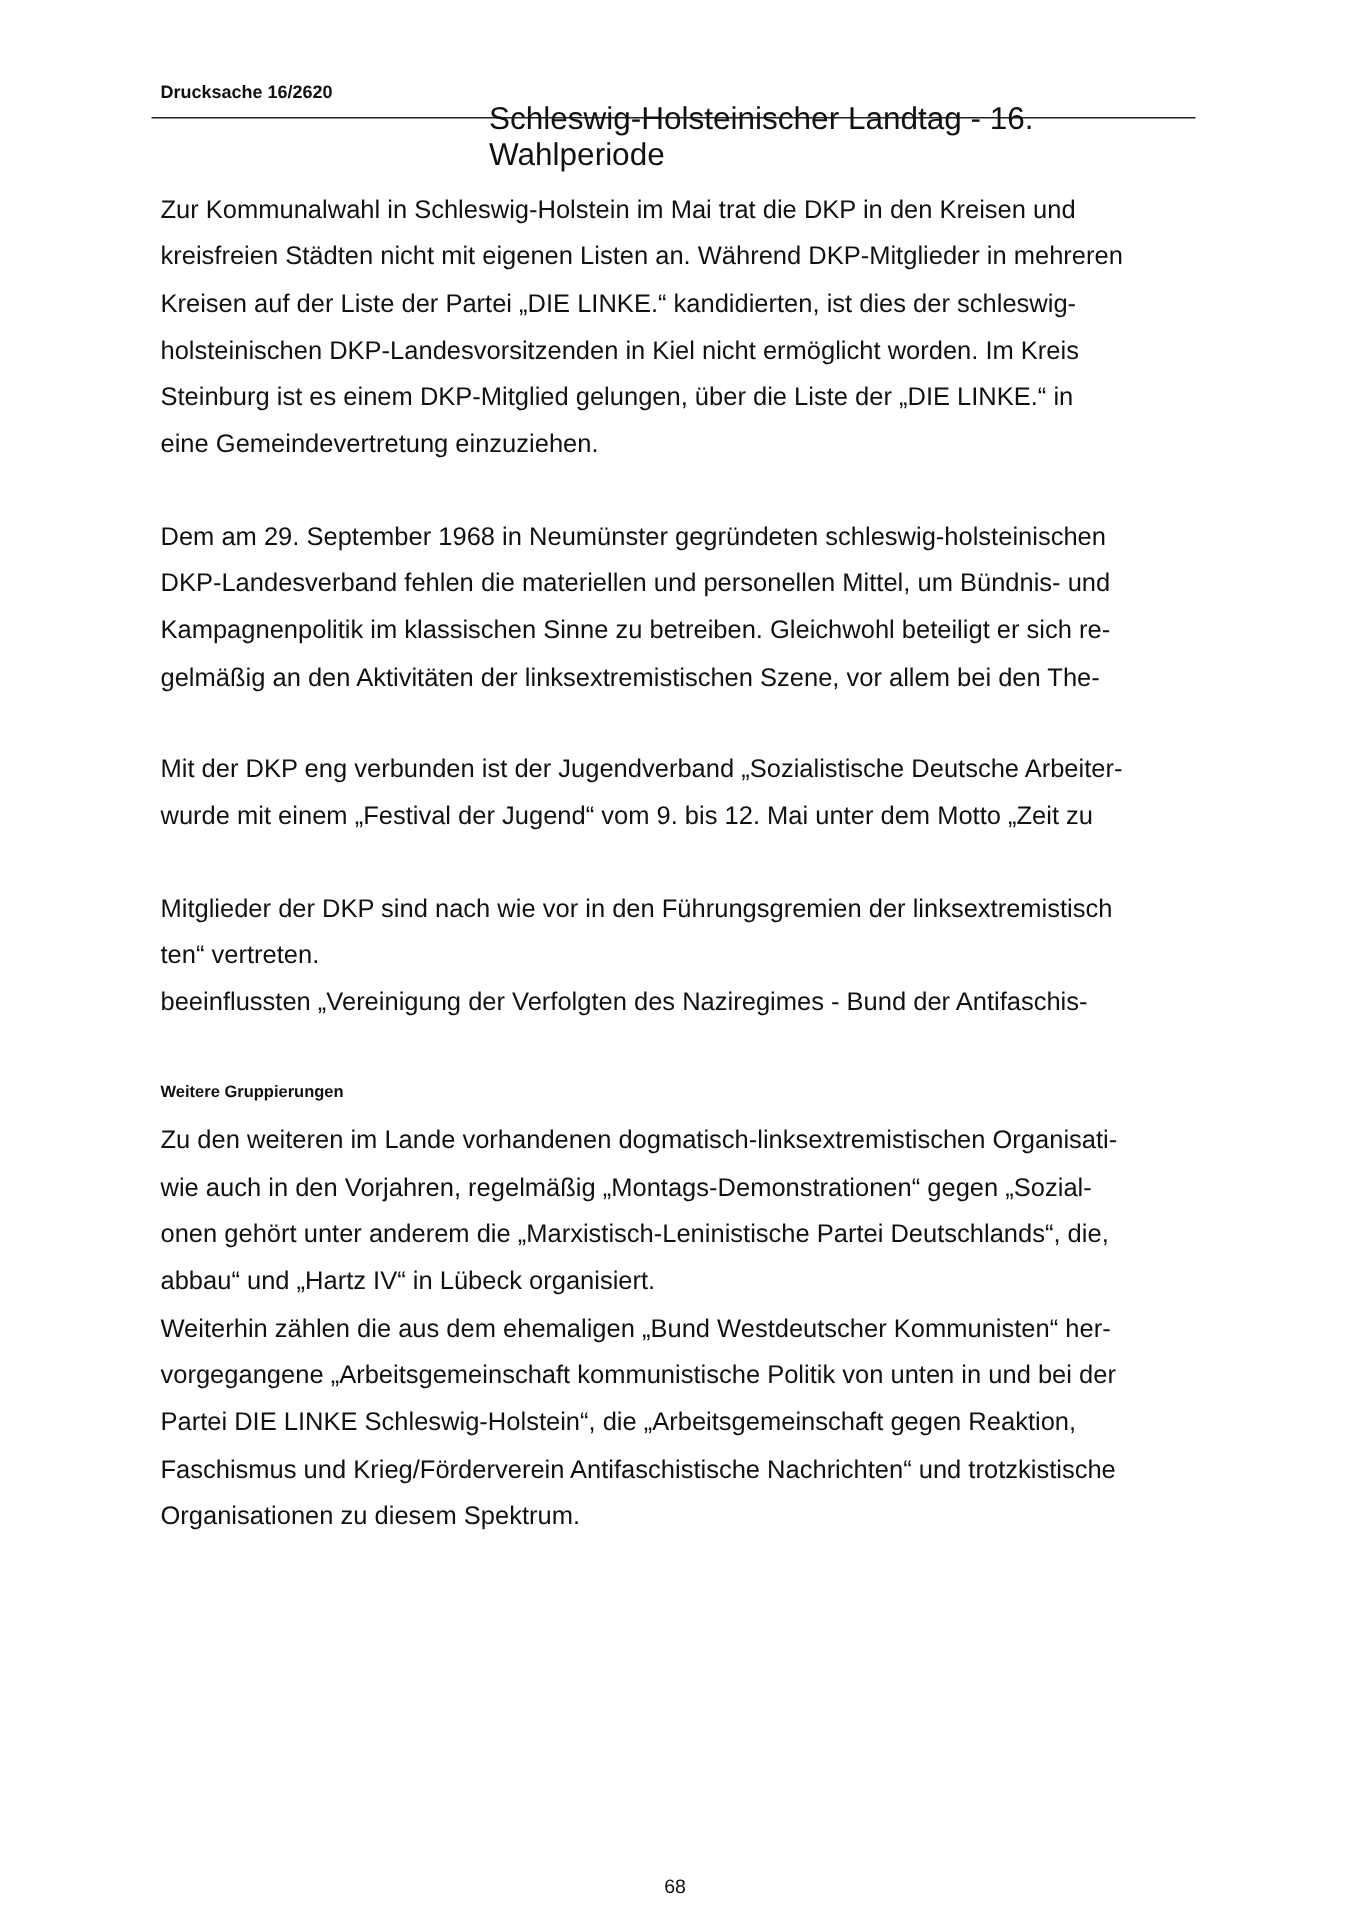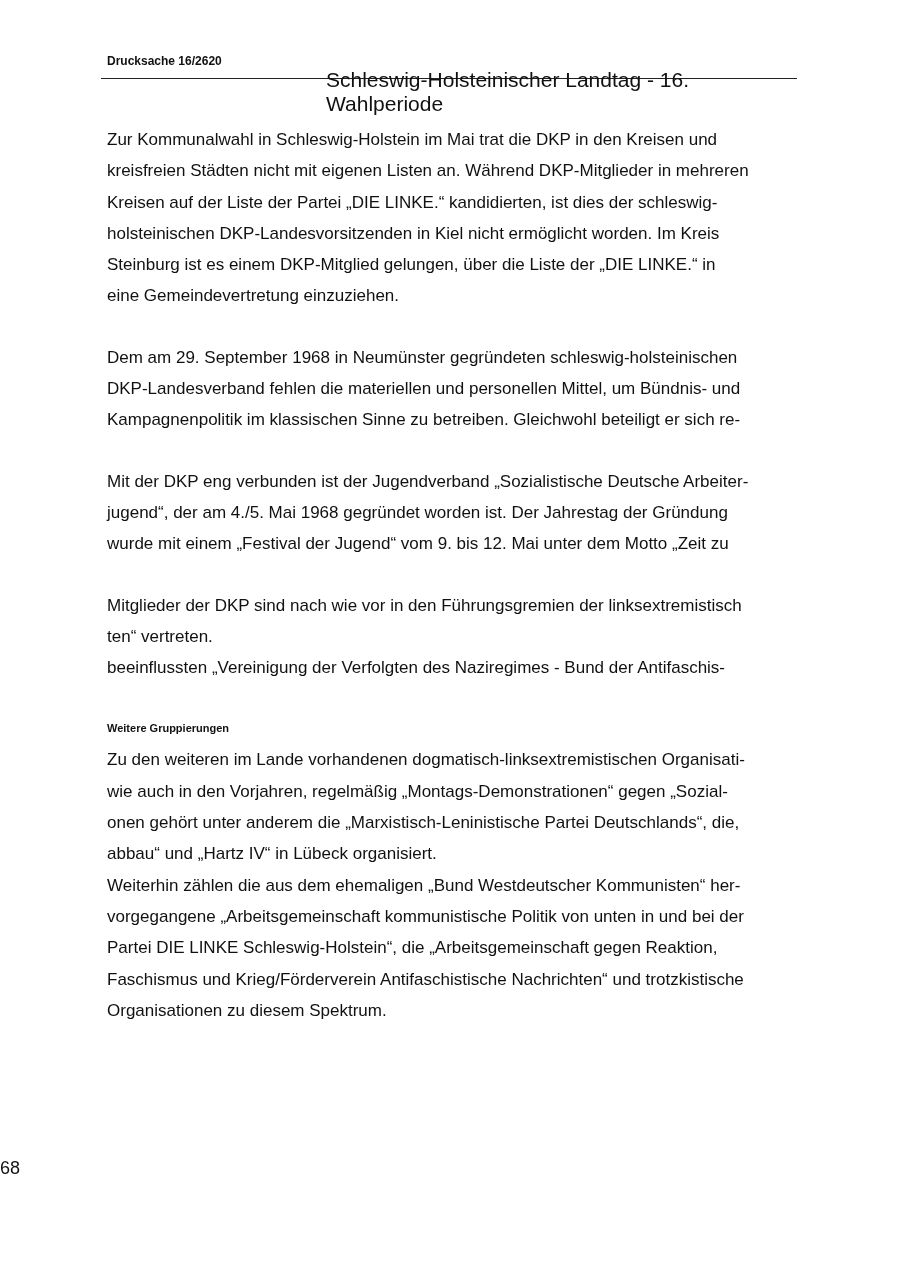--- a/index.html
+++ b/index.html
@@ -59,23 +59,23 @@
       font-weight: bold;
       font-size: 11px;
       height: 31px;
       line-height: 31px;
       display: block;
     }
     .footer {
       position: absolute;
       left: 0;
       width: 900px;
-      top: 1158px;
-      text-align: left;
-      font-size: 18px;
+      top: 1250px;
+      text-align: center;
+      font-size: 13px;
     }
   </style>
 </head>
 <body>
 
 <div class="header">
   <span class="docnum">Drucksache 16/2620</span>
   <span class="title">Schleswig-Holsteinischer Landtag - 16. Wahlperiode</span>
 </div>
 
@@ -89,27 +89,27 @@
     <span class="line">Steinburg ist es einem DKP-Mitglied gelungen, über die Liste der „DIE LINKE.“ in</span>
     <span class="line">eine Gemeindevertretung einzuziehen.</span>
   </div>
 
   <div class="gap"></div>
 
   <div class="para">
     <span class="line">Dem am 29. September 1968 in Neumünster gegründeten schleswig-holsteinischen</span>
     <span class="line">DKP-Landesverband fehlen die materiellen und personellen Mittel, um Bündnis- und</span>
     <span class="line">Kampagnenpolitik im klassischen Sinne zu betreiben. Gleichwohl beteiligt er sich re-</span>
+    <span class="line">gelmäßig an den Aktivitäten der linksextremistischen Szene, vor allem bei den The-</span>
   </div>
 
   <div class="gap"></div>
 
   <div class="para">
     <span class="line">Mit der DKP eng verbunden ist der Jugendverband „Sozialistische Deutsche Arbeiter-</span>
-    <span class="line">jugend“, der am 4./5. Mai 1968 gegründet worden ist. Der Jahrestag der Gründung</span>
     <span class="line">wurde mit einem „Festival der Jugend“ vom 9. bis 12. Mai unter dem Motto „Zeit zu</span>
   </div>
 
   <div class="gap"></div>
 
   <div class="para">
     <span class="line">Mitglieder der DKP sind nach wie vor in den Führungsgremien der linksextremistisch</span>
     <span class="line">ten“ vertreten.</span>
     <span class="line">beeinflussten „Vereinigung der Verfolgten des Naziregimes - Bund der Antifaschis-</span>
   </div>

